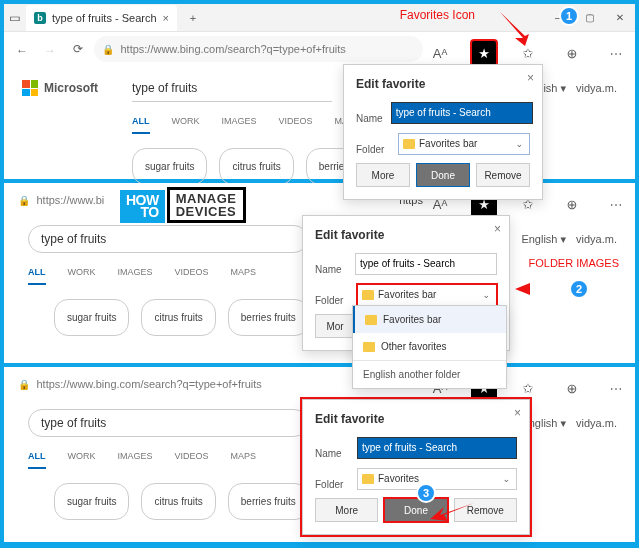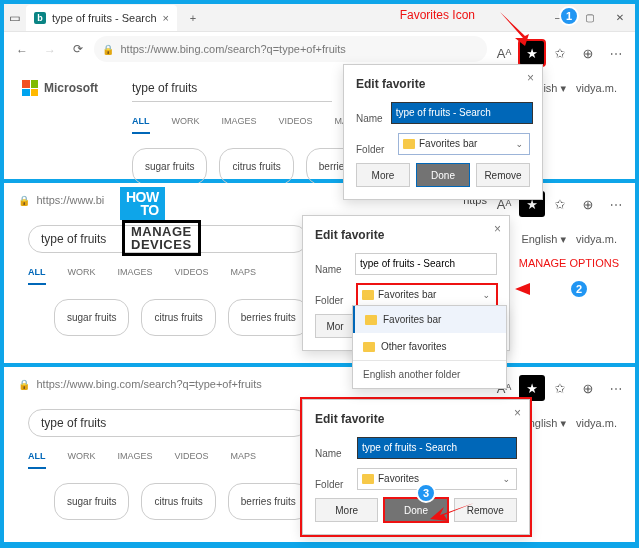--- a/index.html
+++ b/index.html
@@ -11,21 +11,21 @@
   .tab .b { width: 12px; height: 12px; background: #0a8484; color: #fff; font-weight: bold; font-size: 9px; display: flex; align-items: center; justify-content: center; border-radius: 2px; }
   .tab .close { color: #666; cursor: pointer; }
   .newtab { margin-left: 6px; color: #666; width: 20px; text-align: center; }
   .winbtns { margin-left: auto; display: flex; }
   .winbtn { width: 30px; height: 28px; text-align: center; line-height: 28px; font-size: 10px; color: #555; }
   .addrbar { display: flex; align-items: center; height: 34px; padding: 0 6px; gap: 4px; }
   .nav-icon { width: 24px; height: 24px; display: flex; align-items: center; justify-content: center; color: #666; font-size: 12px; }
   .url { flex: 1; display: flex; align-items: center; gap: 6px; padding: 0 8px; height: 26px; border-radius: 13px; background: #f7f7f7; color: #777; font-size: 11px; overflow: hidden; white-space: nowrap; }
   .url.simple { background: transparent; border-radius: 0; }
   .lock { font-size: 10px; }
-  .right-icons { display: flex; gap: 2px; align-items: center; margin-top: 8px; }
+  .right-icons { display: flex; gap: 18px; align-items: center; margin-top: 8px; }
   .ri { width: 26px; height: 26px; display: flex; align-items: center; justify-content: center; font-size: 13px; color: #555; }
   .fav-filled { background: #000; color: #fff; border-radius: 3px; }
   .fav-red { outline: 2px solid #e11; outline-offset: -1px; }
   .content { padding: 8px 18px; }
   .mslogo { display: flex; align-items: center; gap: 6px; font-size: 12px; color: #555; font-weight: 600; position: absolute; left: 18px; }
   .mslogo .sq { width: 16px; height: 16px; display: grid; grid-template: 1fr 1fr / 1fr 1fr; gap: 1px; }
   .mslogo .sq span:nth-child(1){background:#f25022}.mslogo .sq span:nth-child(2){background:#7fba00}.mslogo .sq span:nth-child(3){background:#00a4ef}.mslogo .sq span:nth-child(4){background:#ffb900}
   .search-row { display: flex; align-items: center; }
   .searchbox { margin-left: 110px; width: 200px; height: 28px; border-bottom: 1px solid #ccc; display: flex; align-items: center; font-size: 12px; color: #333; }
   .searchbox.noml { margin-left: 6px; width: 280px; border: 1px solid #ccc; border-radius: 14px; padding: 0 12px; }
@@ -50,21 +50,21 @@
   .pbtns { display: flex; gap: 6px; margin-top: 6px; }
   .pbtn { flex: 1; height: 24px; font-size: 10px; border: 1px solid #ccc; background: #f3f3f3; display: flex; align-items: center; justify-content: center; cursor: pointer; }
   .pbtn.primary { background: #737373; color: #fff; border-color: #0067b8; }
   .pbtn.red-outline { outline: 2px solid #e11; outline-offset: -1px; }
   .dropdown { position: absolute; background: #fff; border: 1px solid #ccc; box-shadow: 0 4px 12px rgba(0,0,0,0.15); width: 155px; z-index: 20; font-size: 10px; }
   .dropdown .opt { padding: 8px 10px; display: flex; align-items: center; gap: 6px; color: #333; }
   .dropdown .opt.sel { background: #eef3fb; border-left: 2px solid #0067b8; }
   .dropdown .sep { border-top: 1px solid #e5e5e5; padding: 8px 10px; color: #555; }
   .annot-label { position: absolute; color: #e11; font-weight: normal; font-size: 12px; z-index: 30; }
   .annot-circle { position: absolute; width: 20px; height: 20px; border-radius: 50%; background: #2196f3; color: #fff; font-weight: bold; font-size: 11px; display: flex; align-items: center; justify-content: center; border: 2px solid #fff; z-index: 35; }
-  .watermark { position: absolute; z-index: 50; display: flex; align-items: flex-start; flex-direction: column; }
+  .watermark { position: absolute; z-index: 50; display: flex; align-items: flex-end; }
   .wm-how { background: #0ea5e9; color: #fff; padding: 4px 6px; font-weight: 900; font-size: 14px; text-align: right; line-height: 0.9; letter-spacing: -0.5px; }
   .wm-md { border: 3px solid #000; padding: 2px 6px; margin-left: 2px; font-weight: 900; font-size: 13px; letter-spacing: 0.5px; line-height: 1; }
   svg.arrow path { fill: #e11; }
 </style>
 </head>
 <body>
 
 <div class="panel" style="height:175px;">
   <div class="titlebar">
     <div class="tab-icon">▭</div>
@@ -233,21 +233,21 @@
     <div class="wm-how">
         <div>HOW</div>
         <div>TO</div>
       </div>
     <div class="wm-md">
         <div>MANAGE</div>
         <div>DEVICES</div>
       </div>
   </div>
 
-  <span class="annot-label" style="top:74px; right:16px; font-size:11px;">MANAGE OPTIONS</span>
+  <span class="annot-label" style="top:74px; right:16px; font-size:11px;">FOLDER IMAGES</span>
   <svg class="arrow" style="position:absolute; top:96px; right:70px; width:50px; height:20px; z-index:32;">
       <path d="M50 10 L15 10 L15 4 L0 10 L15 16 L15 10 Z"></path>
     </svg>
   <span class="annot-circle" style="top:96px; right:46px;">2</span>
 </div>
 
 <div class="panel" style="height:175px;">
   <div class="addrbar">
     <div class="url simple">
       <span class="lock">🔒</span>

